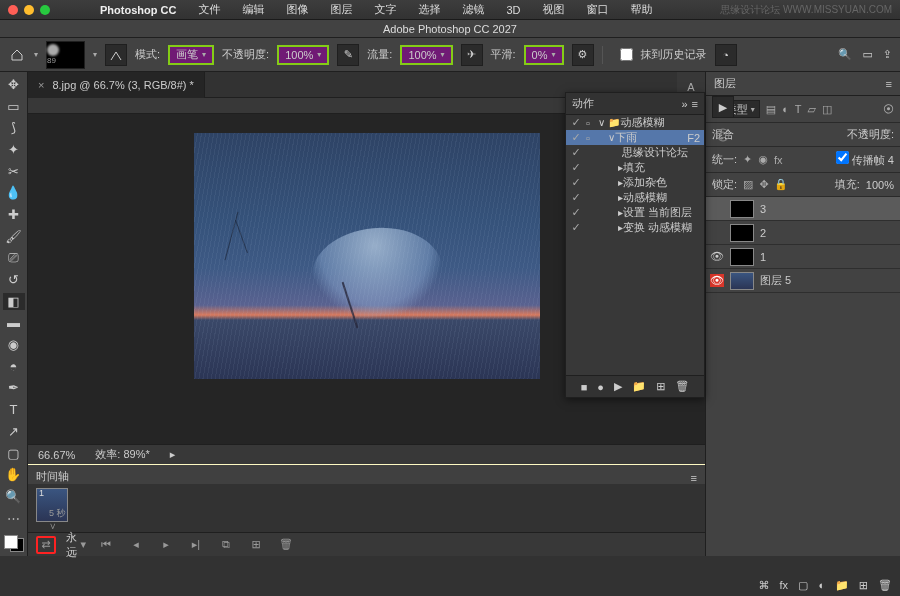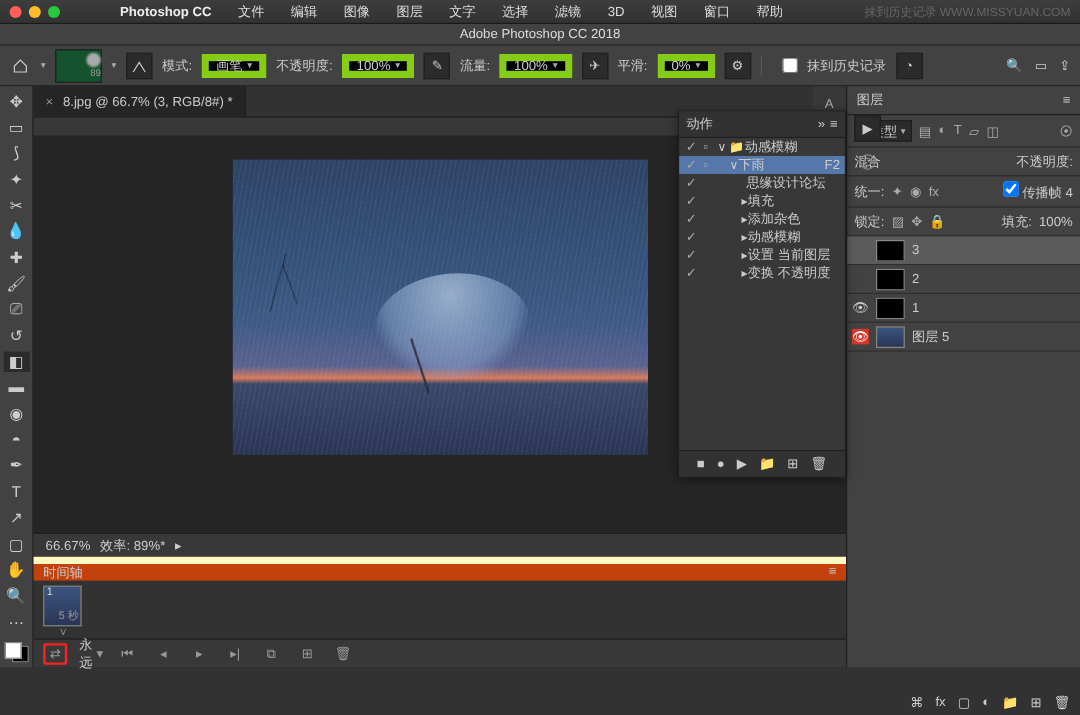--- a/index.html
+++ b/index.html
@@ -7,27 +7,27 @@
 .mac-bar{height:20px;background:linear-gradient(#3d3d3d,#323232);display:flex;align-items:center;padding:0 8px;gap:22px;border-bottom:1px solid #1a1a1a}
 .traffic{display:flex;gap:6px;margin-right:6px}
 .dot{width:10px;height:10px;border-radius:50%}
 .r{background:#ff5f56}.y{background:#ffbd2e}.g{background:#27c93f}
 .app-name{font-weight:700;color:#eee}
 .menu-item{color:#ddd;cursor:pointer}
 .watermark{margin-left:auto;color:#666;font-size:10px}
 .title-bar{height:18px;background:#424242;text-align:center;line-height:18px;border-bottom:1px solid #1f1f1f;color:#ddd}
 .options-bar{height:34px;background:#424242;display:flex;align-items:center;padding:0 8px;gap:8px;border-bottom:1px solid #1f1f1f}
 .home-btn{width:18px;height:18px;display:flex;align-items:center;justify-content:center}
-.brush-preview{width:39px;height:28px;background:#14532d;border:1px solid #1f1f1f;display:flex;flex-direction:column;align-items:flex-end;justify-content:center}
+.brush-preview{width:39px;height:28px;background:#000000;border:1px solid #1f1f1f;display:flex;flex-direction:column;align-items:flex-start;justify-content:center}
 .brush-dot{width:12px;height:12px;background:#aaa;border-radius:50%;filter:blur(1px)}
 .brush-sz{font-size:8px;color:#999}
 .chev{font-size:8px;color:#aaa}
 .sq-btn{width:22px;height:22px;background:#2b2b2b;border:1px solid #1f1f1f;display:flex;align-items:center;justify-content:center;cursor:pointer}
 .lbl{color:#ccc;font-size:11px}
-.dd{height:20px;background:#000000;border:6px solid #84cc16;padding:0 6px;display:flex;align-items:center;gap:4px;cursor:pointer}
+.dd{height:20px;background:#701a75;border:2px solid #84cc16;padding:0 6px;display:flex;align-items:center;gap:4px;cursor:pointer}
 .spacer-r{margin-left:auto;display:flex;gap:10px}
 .main{display:flex;height:484px}
 .toolbox{width:28px;background:#424242;display:flex;flex-direction:column;align-items:center;padding:4px 0;gap:5px;border-right:1px solid #1f1f1f}
 .tool{width:22px;height:20px;display:flex;align-items:center;justify-content:center;cursor:pointer;color:#ccc;font-size:13px}
 .tool.sel{background:#2b2b2b}
 .swatch{width:20px;height:20px;position:relative;margin-top:4px}
 .swb{width:14px;height:14px;border:1px solid #888;position:absolute}
 .swf{background:#fff;top:0;left:0;z-index:2}
 .swbk{background:#000;bottom:0;right:0}
 .center{flex:1;display:flex;flex-direction:column;background:#252525}
@@ -36,22 +36,22 @@
 .canvas-area{flex:1;display:flex;align-items:center;justify-content:center;background:#252525;position:relative;overflow:hidden}
 .ruler-h{position:absolute;top:0;left:0;right:0;height:16px;background:#383838;border-bottom:1px solid #1f1f1f}
 .canvas-img{width:346px;height:246px;background:linear-gradient(180deg,#2e4365 0%,#35527a 35%,#3e5a85 55%,#5a6290 70%,#d97a5e 74%,#3a4868 76%,#2b3555 100%);position:relative;margin-top:-30px}
 .umbrella{position:absolute;left:118px;top:95px;width:130px;height:88px;background:radial-gradient(ellipse at 50% 20%,rgba(200,220,240,.65),rgba(150,180,220,.4) 60%,transparent 75%);border-radius:80% 80% 35% 35%;transform:rotate(-5deg)}
 .stick{position:absolute;left:155px;top:148px;width:2px;height:48px;background:rgba(40,40,60,.8);transform:rotate(-18deg)}
 .tree{position:absolute;left:22px;top:68px;width:40px;height:70px}
 .tree::before,.tree::after{content:"";position:absolute;width:1px;background:rgba(30,40,60,.7)}
 .tree::before{height:50px;left:15px;top:10px;transform:rotate(15deg)}
 .tree::after{height:35px;left:25px;top:18px;transform:rotate(-20deg)}
 .rain{position:absolute;inset:0;background:repeating-linear-gradient(100deg,transparent 0 3px,rgba(190,210,235,.07) 3px 4px)}
-.status{height:20px;background:#383838;display:flex;align-items:center;padding:0 10px;gap:8px;border-top:1px solid #1f1f1f}
-.timeline-hdr{height:20px;background:#c2410c;border-top:6px solid #fef9c3;padding:0 8px;display:flex;align-items:flex-start}
+.status{height:20px;background:#383838;display:flex;align-items:center;padding:0 10px;gap:20px;border-top:1px solid #1f1f1f}
+.timeline-hdr{height:20px;background:#404040;border-top:1px solid #fef9c3;padding:0 8px;display:flex;align-items:flex-end}
 .timeline-body{height:48px;background:#323232;padding:4px 8px}
 .frame{width:32px;height:34px;border:1px solid #888;background:linear-gradient(#3a5580,#2b3555);position:relative}
 .frame-n{position:absolute;top:-1px;left:2px;font-size:9px;color:#ddd}
 .frame-d{position:absolute;bottom:-12px;left:12px;font-size:9px;color:#999}
 .timeline-ctrl{height:24px;background:#383838;display:flex;align-items:center;padding:0 8px;gap:10px;border-top:1px solid #1f1f1f}
 .tc-btn{width:20px;height:18px;display:flex;align-items:center;justify-content:center;cursor:pointer;color:#999}
 .hl{border:2px solid #f22;border-radius:2px}
 .right{width:195px;background:#424242;display:flex;flex-direction:column;border-left:1px solid #1f1f1f}
 .dock-tabs{width:28px;background:#383838;position:absolute;right:195px;top:72px;display:flex;flex-direction:column;gap:2px;padding:4px 2px}
 .dock-t{width:24px;height:22px;display:flex;align-items:center;justify-content:center;cursor:pointer;color:#aaa}
@@ -96,24 +96,24 @@
   <span class="menu-item">编辑</span>
   <span class="menu-item">图像</span>
   <span class="menu-item">图层</span>
   <span class="menu-item">文字</span>
   <span class="menu-item">选择</span>
   <span class="menu-item">滤镜</span>
   <span class="menu-item">3D</span>
   <span class="menu-item">视图</span>
   <span class="menu-item">窗口</span>
   <span class="menu-item">帮助</span>
-  <span class="watermark">抹到历史记录 WWW.MISSYUAN.COM</span>
-</div>
-
-<div class="title-bar">Adobe Photoshop CC 2018</div>
+  <span class="watermark">思缘设计论坛 WWW.MISSYUAN.COM</span>
+</div>
+
+<div class="title-bar">Adobe Photoshop CC 2027</div>
 
 <div class="options-bar">
   <div class="home-btn">
       <svg width="14" height="14" viewBox="0 0 14 14">
         <path d="M2 7 7 2l5 5v5H2z" fill="none" stroke="#ccc"></path>
       </svg>
     </div>
   <span class="chev">▾</span>
   <div class="brush-preview">
       <div class="brush-dot"></div>
@@ -317,21 +317,21 @@
     <div class="ap-row">
         <span class="ap-chk">✓</span>
         <span class="ap-chk"></span>
         <span class="ap-ind" style="width:28px"></span>
         <span>思缘设计论坛</span>
       </div>
     <div class="ap-row"><span class="ap-chk">✓</span><span class="ap-chk"></span><span class="ap-ind" style="width:24px"></span>▸ <span>填充</span></div>
     <div class="ap-row"><span class="ap-chk">✓</span><span class="ap-chk"></span><span class="ap-ind" style="width:24px"></span>▸ <span>添加杂色</span></div>
     <div class="ap-row"><span class="ap-chk">✓</span><span class="ap-chk"></span><span class="ap-ind" style="width:24px"></span>▸ <span>动感模糊</span></div>
     <div class="ap-row"><span class="ap-chk">✓</span><span class="ap-chk"></span><span class="ap-ind" style="width:24px"></span>▸ <span>设置 当前图层</span></div>
-    <div class="ap-row"><span class="ap-chk">✓</span><span class="ap-chk"></span><span class="ap-ind" style="width:24px"></span>▸ <span>变换 不透明度</span></div>
+    <div class="ap-row"><span class="ap-chk">✓</span><span class="ap-chk"></span><span class="ap-ind" style="width:24px"></span>▸ <span>变换 动感模糊</span></div>
   </div>
   <div class="ap-foot">
     <span>■</span>
     <span>●</span>
     <span>▶</span>
     <span>📁</span>
     <span>⊞</span>
     <span>🗑</span>
   </div>
 </div>

